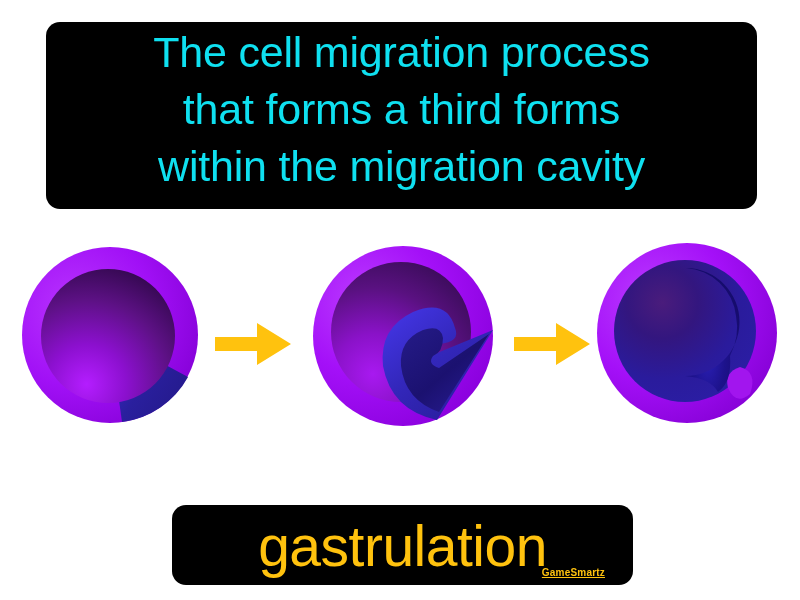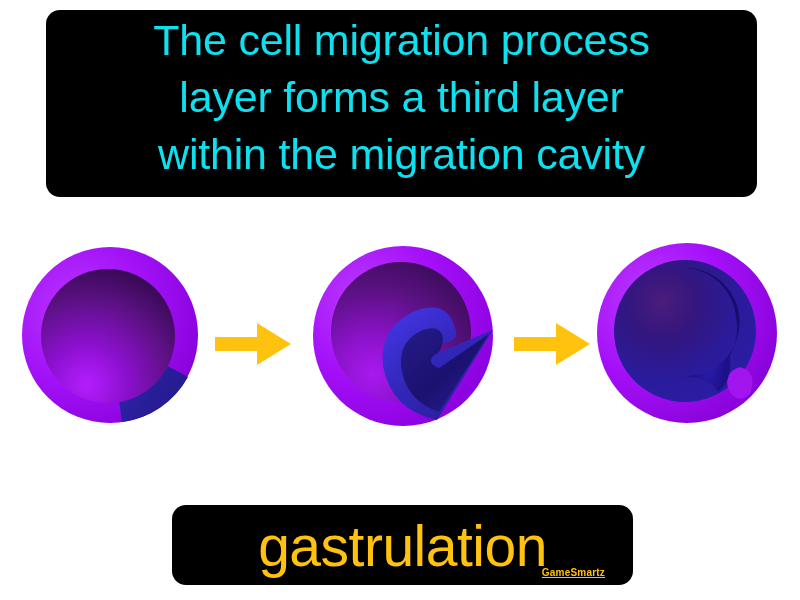--- a/index.html
+++ b/index.html
@@ -22,21 +22,21 @@
     left: 0; top: 0;
     width: 800px;
     height: 600px;
     background: #ffffff;
   }
 
   
   #definition-panel {
     position: absolute;
     left: 46px;
-    top: 10px;
+    top: 22px;
     width: 711px;
     height: 187px;
     background: #000000;
     border-radius: 14px;
     display: flex;
     flex-direction: column;
     align-items: center;
     justify-content: center;
     box-sizing: border-box;
     padding: 4px 10px 17px 10px;
@@ -117,21 +117,21 @@
     text-decoration: underline;
   }
 </style>
 </head>
 <body>
 
 <div id="card">
 
   <div id="definition-panel">
     <div class="def-line">The cell migration process</div>
-    <div class="def-line">layer forms a third layer</div>
+    <div class="def-line">that forms a third forms</div>
     <div class="def-line">within the migration cavity</div>
   </div>
 
   <div id="diagram-strip">
 
     <div class="stage" id="stage-1">
       <svg width="200" height="222" viewBox="0 0 200 222">
         <defs>
           <radialGradient id="s1-outer" cx="30%" cy="35%" r="80%">
             <stop offset="0%" stop-color="#b934ff"></stop>

